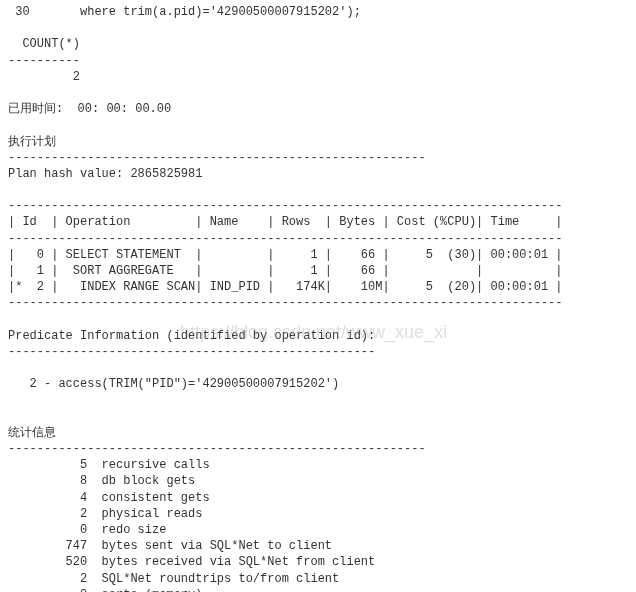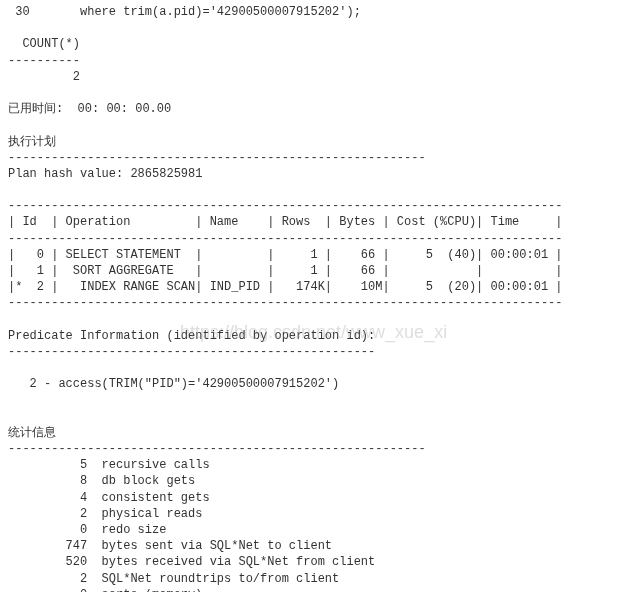--- a/index.html
+++ b/index.html
@@ -42,21 +42,21 @@
 <span></span>
 <span>已用时间:  00: 00: 00.00</span>
 <span></span>
 <span>执行计划</span>
 <span>----------------------------------------------------------</span>
 <span>Plan hash value: 2865825981</span>
 <span></span>
 <span>-----------------------------------------------------------------------------</span>
 <span>| Id  | Operation         | Name    | Rows  | Bytes | Cost (%CPU)| Time     |</span>
 <span>-----------------------------------------------------------------------------</span>
-<span>|   0 | SELECT STATEMENT  |         |     1 |    66 |     5  (40)| 00:00:01 |</span>
+<span>|   0 | SELECT STATEMENT  |         |     1 |    66 |     5  (30)| 00:00:01 |</span>
 <span>|   1 |  SORT AGGREGATE   |         |     1 |    66 |            |          |</span>
 <span>|*  2 |   INDEX RANGE SCAN| IND_PID |   174K|    10M|     5  (20)| 00:00:01 |</span>
 <span>-----------------------------------------------------------------------------</span>
 <span></span>
 <span>Predicate Information (identified by operation id):</span>
 <span>---------------------------------------------------</span>
 <span></span>
 <span>   2 - access(TRIM("PID")='42900500007915202')</span>
 <span></span>
 <span></span>

